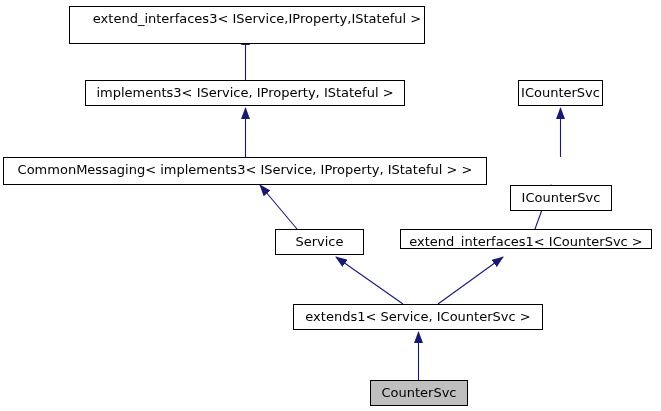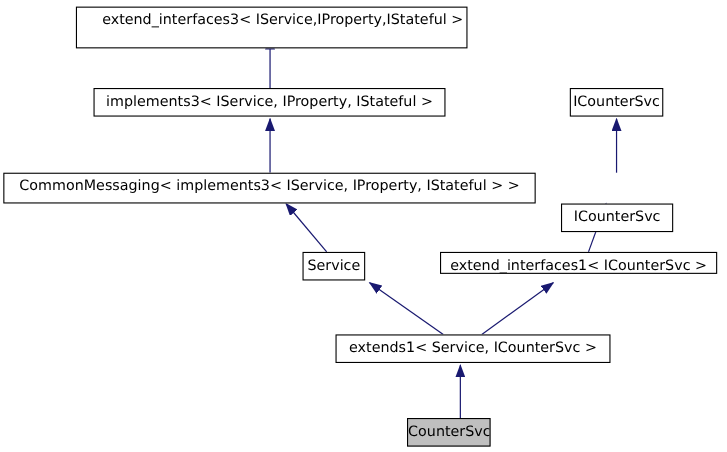--- a/index.html
+++ b/index.html
@@ -44,24 +44,24 @@
     stroke: var(--arrow, #191970);
     stroke-width: 1.1;
   }
 
   
   #n-ext3        { left: 69px;  top: 6px;   width: 356px; height: 38px; padding-left: 20px; }
   #n-impl3       { left: 85px;  top: 80px;  width: 320px; height: 26px; }
   #n-iinterface  { left: 518px; top: 80px;  width: 85px;  height: 26px; }
   #n-commonmsg   { left: 3px;   top: 157px; width: 484px; height: 28px; }
   #n-icountersvc { left: 510px; top: 157px; width: 102px; height: 26px; margin-top: 28px; }
-  #n-service     { left: 275px; top: 229px; width: 57px;  height: 26px; }
+  #n-service     { left: 275px; top: 229px; width: 89px;  height: 26px; }
   #n-ext1        { left: 400px; top: 229px; width: 252px; height: 20px; }
-  #n-extends1    { left: 293px; top: 304px; width: 250px; height: 26px; margin-left: 12px; }
-  #n-countersvc  { left: 370px; top: 380px; width: 76px;  height: 26px; text-align: center; }
+  #n-extends1    { left: 293px; top: 304px; width: 250px; height: 26px; }
+  #n-countersvc  { left: 370px; top: 380px; width: 98px;  height: 26px; text-align: center; }
 </style>
 </head>
 <body>
 
 <div id="stage">
 
   <svg id="edges" viewBox="0 0 661 411" xmlns="http://www.w3.org/2000/svg">
     <defs>
       <marker id="arrowhead" markerUnits="userSpaceOnUse" viewBox="0 0 12 9" refX="11" refY="4.5" markerWidth="12" markerHeight="9" orient="auto">
         <path d="M0,0 L12,4.5 L0,9 Z" fill="#191970"></path>

